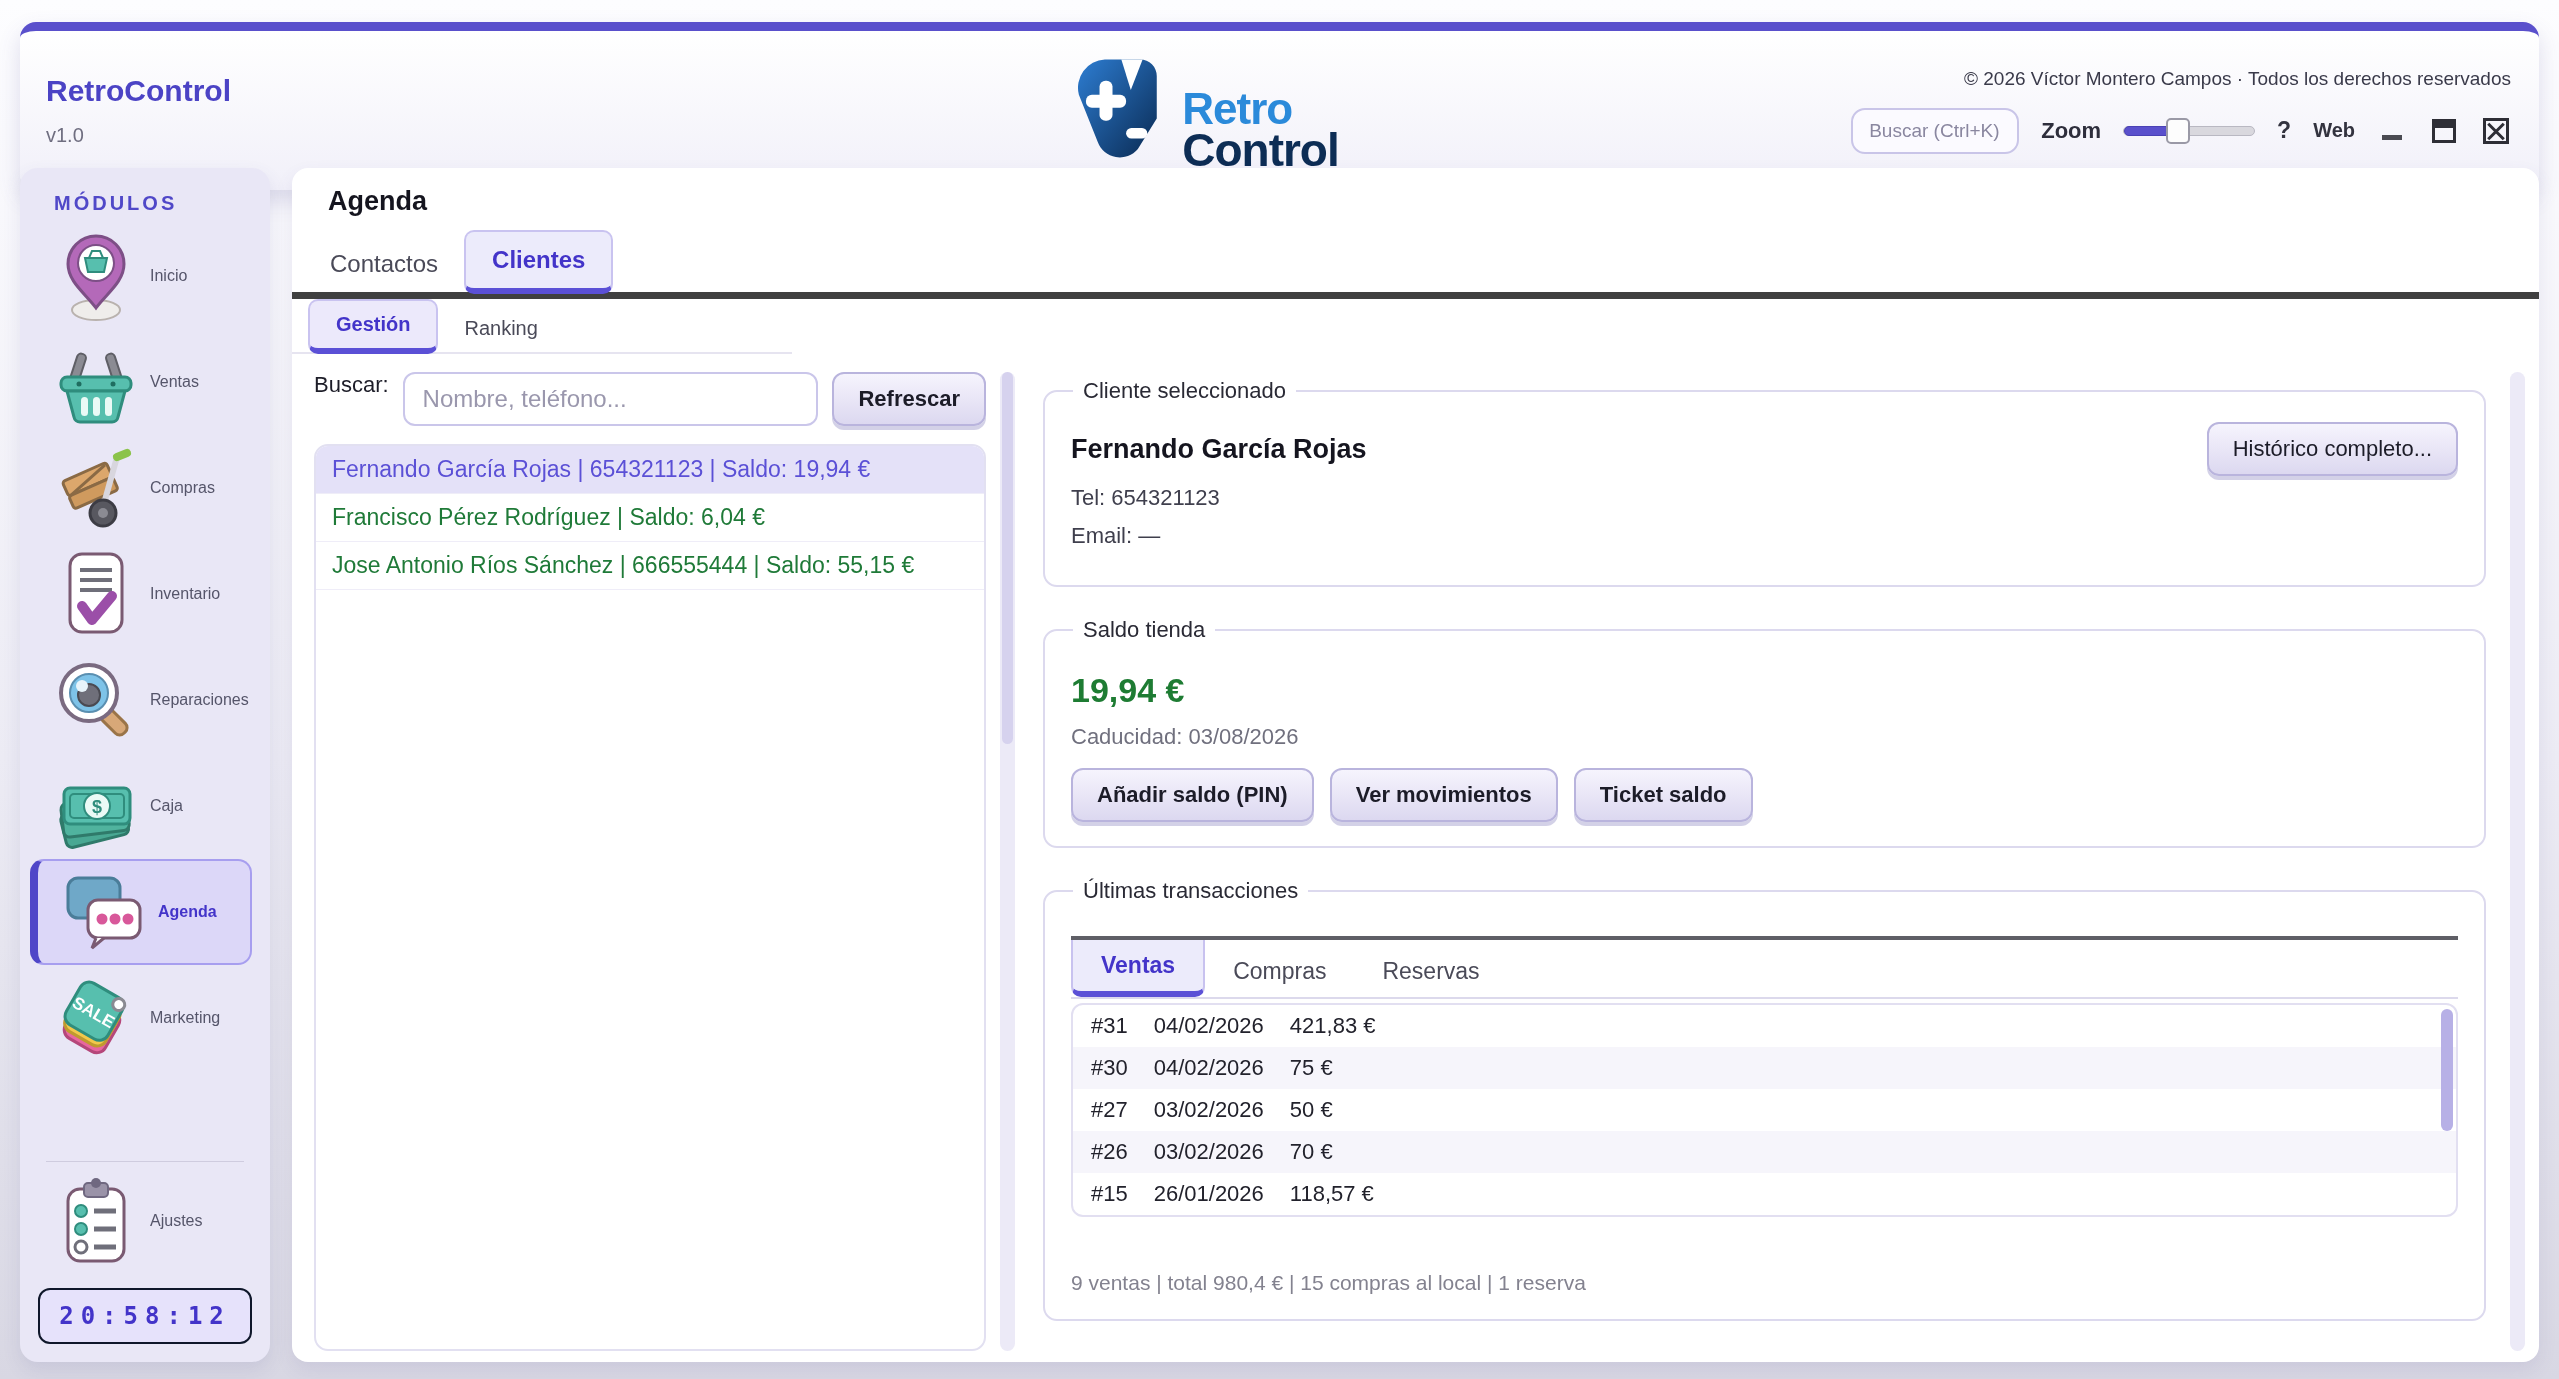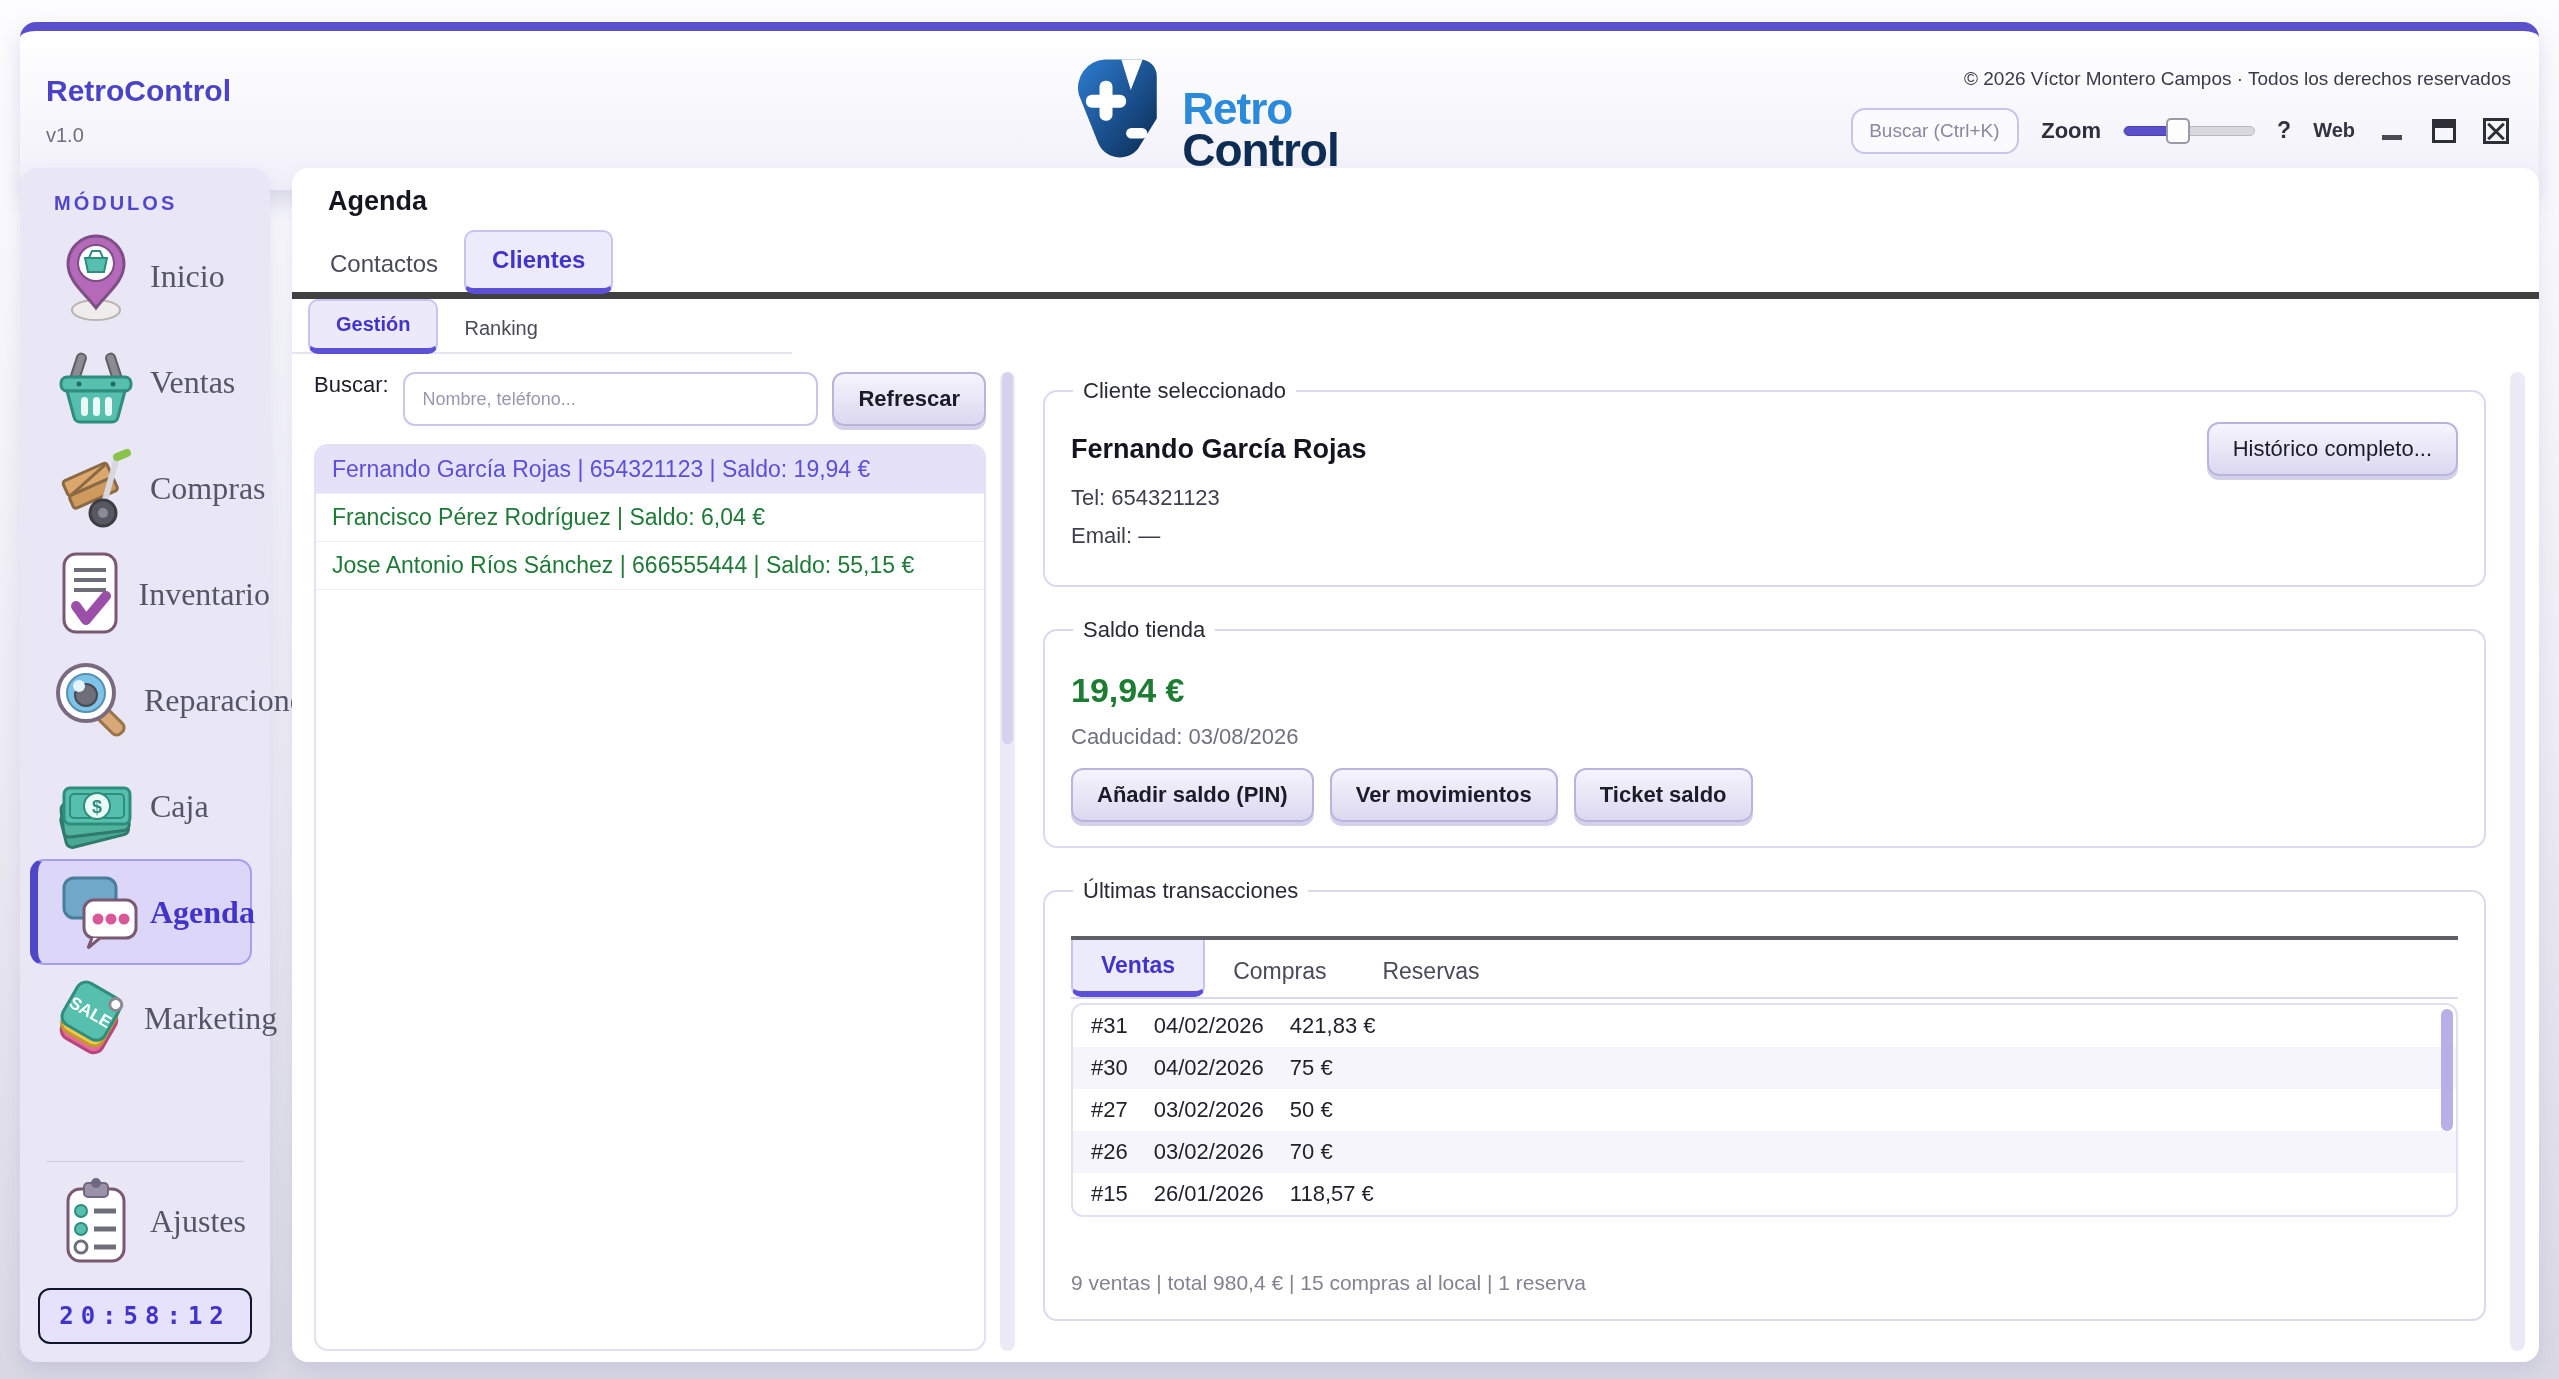--- a/index.html
+++ b/index.html
@@ -57,21 +57,21 @@
   
   .sidebar {
     position:absolute; left:20px; top:168px; width:250px; bottom:17px;
     background:#e9e7f6; border-radius:18px; box-shadow:0 8px 18px rgba(85,80,150,.12);
     display:flex; flex-direction:column; padding:24px 0 18px;
   }
   .sidebar-heading { font-size:20px; font-weight:bold; color:#5048c8; letter-spacing:3px;
     padding-left:34px; margin-bottom:8px; }
   .side-item { display:flex; align-items:center; height:106px; padding-left:28px; cursor:default; }
   .side-item .icon-box { width:96px; display:flex; justify-content:center; }
-  .side-item .side-label { font-size:32px; color:#55556a; margin-left:6px;font-family:Liberation Serif, serif; }
+  .side-item .side-label { font-size:16px; color:#55556a; margin-left:6px; }
   .side-item.active {
     margin:0 18px 0 10px; padding-left:18px; background:#dcd7f8;
     border:2px solid #a79eef; border-left:8px solid #4f46c8; border-radius:14px;
   }
   .side-item.active .side-label { color:#4334c9; font-weight:bold; }
   .side-spacer { flex:1; }
   .side-divider { height:1px; background:#cfccdf; margin:10px 26px 6px; }
   .clock {
     margin:14px 18px 0; background:#e6e2fb; border:2px solid #0f172a; border-radius:12px;
     text-align:center; padding:12px 0; font-family:"DejaVu Sans Mono", monospace;
@@ -102,21 +102,21 @@
   }
 
   .content-row { flex:1; display:flex; padding:18px 14px 22px 22px; gap:14px; }
 
   
   .left-col { width:672px; display:flex; flex-direction:column; }
   .search-row { display:flex; align-items:flex-start; gap:14px; }
   .search-label { font-size:22px; color:#1d1d28; white-space:nowrap; }
   .client-search {
     flex:1; height:54px; border:2px solid #cac6ea; border-radius:12px; padding:0 18px;
-    font-size:18px; color:#44415e; font-family:"Liberation Sans", sans-serif; background:#fff;
+    font-size:24px; color:#44415e; font-family:"Liberation Sans", sans-serif; background:#fff;
   }
   .client-search::placeholder { color:#9a97ad; }
   .btn {
     background:linear-gradient(180deg,#f6f4fd,#dcd8f0);
     border:2px solid #b9b4dd; border-radius:12px; color:#1c1c28;
     box-shadow:0 4px 0 rgba(130,124,185,.35); font-family:"Liberation Sans", sans-serif;
     font-size:22px; padding:12px 24px; white-space:nowrap; cursor:default;
   }
   .btn.bold { font-weight:bold; }
   .client-list {

